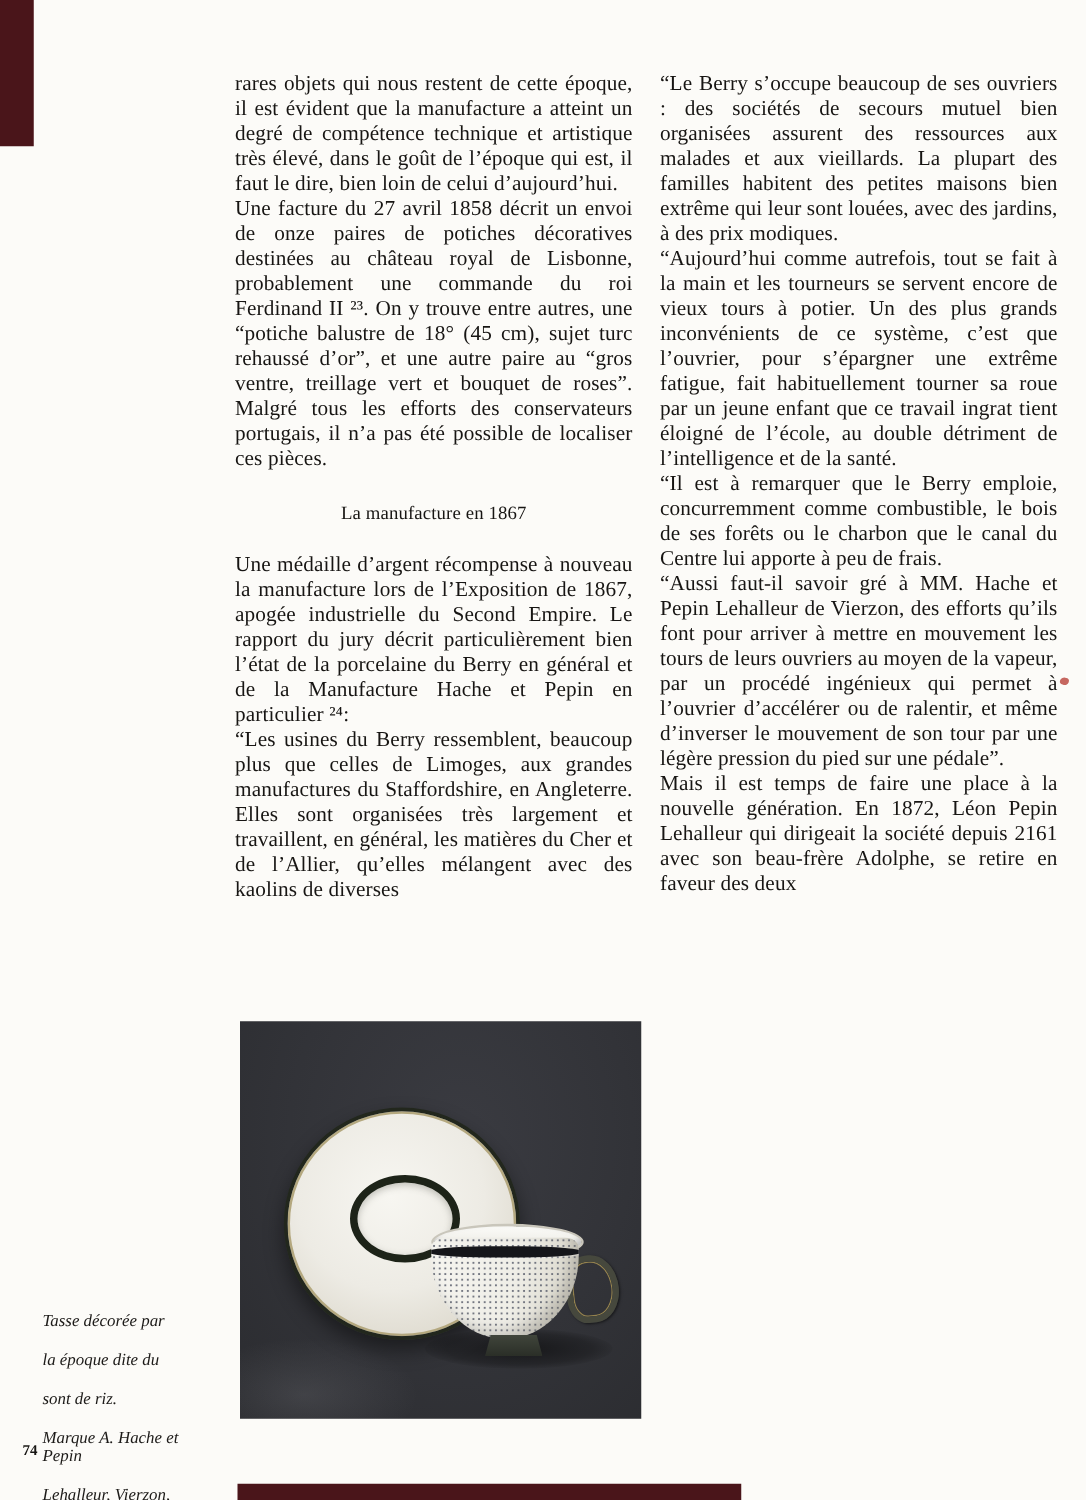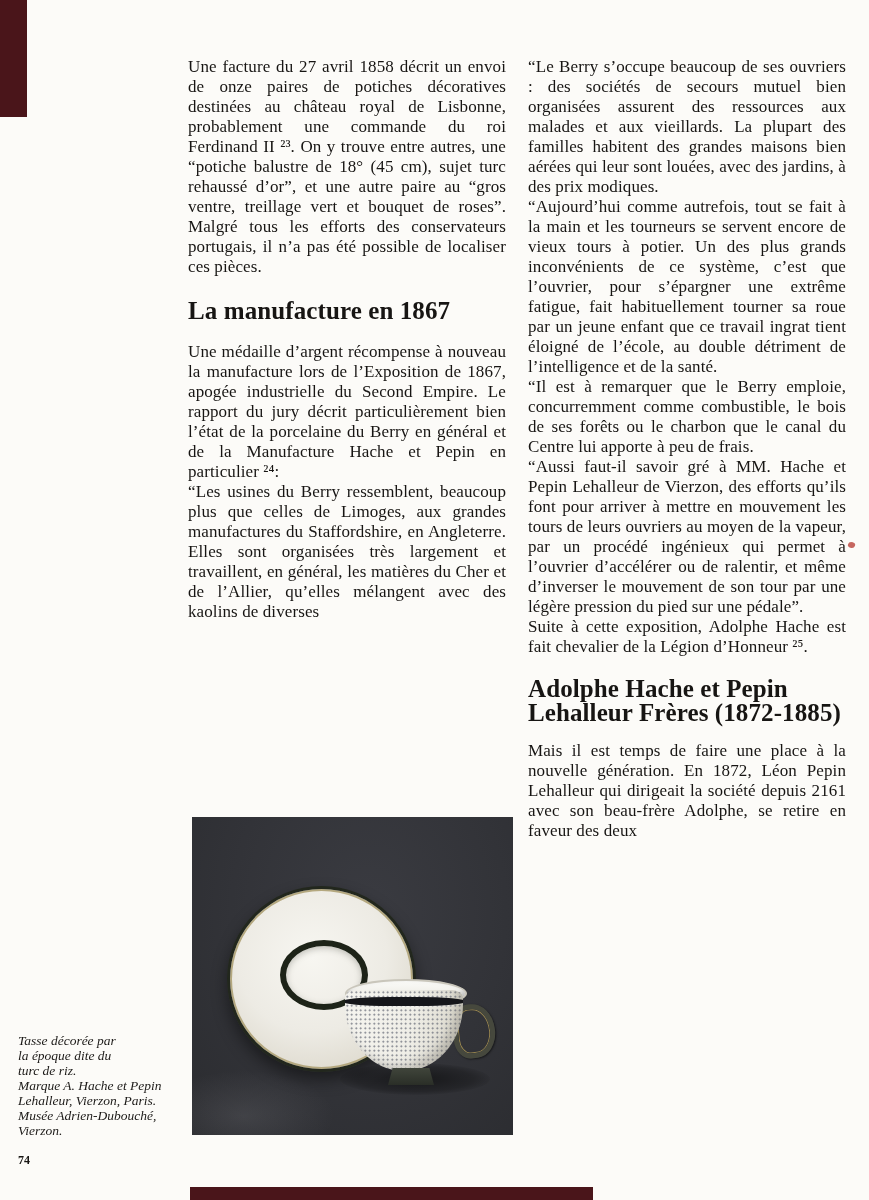--- a/index.html
+++ b/index.html
@@ -14,22 +14,22 @@
 
   
   .col{
     position:absolute;top:57px;width:318px;
     font-size:17px;line-height:20px;
     text-align:justify;
     letter-spacing:0.1px;
   }
   .col p{margin:0;}
   .col h2{
-    font-size:25px;line-height:24px;font-weight:bold;
-    text-align:left;letter-spacing:0.1px;
+    font-size:15px;line-height:24px;font-weight:normal;
+    text-align:center;letter-spacing:0.1px;
   }
   .col-left{left:188px;}
   .col-right{left:528px;}
   .col-left h2{margin:22px 0 19px 0;}
   .col-right h2{margin:20px 0 16px 0;}
 
   
   .photo{
     position:absolute;left:192px;top:817px;width:321px;height:318px;
     overflow:hidden;
@@ -86,21 +86,21 @@
     background:linear-gradient(#40453b, #2a2e27);
     clip-path:polygon(10% 0, 90% 0, 100% 100%, 0 100%);
   }
 
   
   .caption{
     position:absolute;left:18px;top:1033px;width:170px;
     font-style:italic;font-size:13.5px;line-height:15px;
     text-align:left;color:#1c1a18;
   }
-  .caption p{margin:0;}
+  .caption p{margin:16px;}
   .page-number{
     position:absolute;left:18px;top:1149px;
     font-size:12px;line-height:22px;font-weight:bold;
   }
 
   
   .redact-top{position:absolute;left:0;top:0;width:27px;height:117px;}
   .redact-bottom{position:absolute;left:190px;top:1187px;width:403px;height:13px;}
   .pen-mark{
     position:absolute;left:848px;top:542px;width:7px;height:6px;
@@ -112,52 +112,51 @@
 </head>
 <body>
 
 <div class="page">
 
   <div class="redact-top" style="background: rgb(74, 21, 26);"></div>
   <div class="redact-bottom" style="background: rgb(74, 21, 26);"></div>
   <div class="pen-mark" style="background: rgb(192, 87, 79);"></div>
 
   <div class="col col-left">
+      <p>rares objets qui nous restent de cette époque, il est évident que la manufacture a atteint un degré de compétence technique et artistique très élevé, dans le goût de l’époque qui est, il faut le dire, bien loin de celui d’aujourd’hui.</p>
       <p>Une facture du 27 avril 1858 décrit un envoi de onze paires de potiches décoratives destinées au château royal de Lisbonne, probablement une commande du roi Ferdinand II ²³. On y trouve entre autres, une “potiche balustre de 18° (45 cm), sujet turc rehaussé d’or”, et une autre paire au “gros ventre, treillage vert et bouquet de roses”. Malgré tous les efforts des conservateurs portugais, il n’a pas été possible de localiser ces pièces.</p>
       <h2>La manufacture en 1867</h2>
       <p>Une médaille d’argent récompense à nouveau la manufacture lors de l’Exposition de 1867, apogée industrielle du Second Empire. Le rapport du jury décrit particulièrement bien l’état de la porcelaine du Berry en général et de la Manufacture Hache et Pepin en particulier ²⁴:</p>
       <p>“Les usines du Berry ressemblent, beaucoup plus que celles de Limoges, aux grandes manufactures du Staffordshire, en Angleterre. Elles sont organisées très largement et travaillent, en général, les matières du Cher et de l’Allier, qu’elles mélangent avec des kaolins de diverses</p>
     </div>
 
   <div class="col col-right">
-      <p>“Le Berry s’occupe beaucoup de ses ouvriers : des sociétés de secours mutuel bien organisées assurent des ressources aux malades et aux vieillards. La plupart des familles habitent des grandes maisons bien aérées qui leur sont louées, avec des jardins, à des prix modiques.</p>
+      <p>“Le Berry s’occupe beaucoup de ses ouvriers : des sociétés de secours mutuel bien organisées assurent des ressources aux malades et aux vieillards. La plupart des familles habitent des petites maisons bien extrême qui leur sont louées, avec des jardins, à des prix modiques.</p>
       <p>“Aujourd’hui comme autrefois, tout se fait à la main et les tourneurs se servent encore de vieux tours à potier. Un des plus grands inconvénients de ce système, c’est que l’ouvrier, pour s’épargner une extrême fatigue, fait habituellement tourner sa roue par un jeune enfant que ce travail ingrat tient éloigné de l’école, au double détriment de l’intelligence et de la santé.</p>
       <p>“Il est à remarquer que le Berry emploie, concurremment comme combustible, le bois de ses forêts ou le charbon que le canal du Centre lui apporte à peu de frais.</p>
       <p>“Aussi faut-il savoir gré à MM. Hache et Pepin Lehalleur de Vierzon, des efforts qu’ils font pour arriver à mettre en mouvement les tours de leurs ouvriers au moyen de la vapeur, par un procédé ingénieux qui permet à l’ouvrier d’accélérer ou de ralentir, et même d’inverser le mouvement de son tour par une légère pression du pied sur une pédale”.</p>
-      <p>Suite à cette exposition, Adolphe Hache est fait chevalier de la Légion d’Honneur ²⁵.</p>
-      <h2>Adolphe Hache et Pepin Lehalleur Frères (1872-1885)</h2>
       <p>Mais il est temps de faire une place à la nouvelle génération. En 1872, Léon Pepin Lehalleur qui dirigeait la société depuis 2161 avec son beau-frère Adolphe, se retire en faveur des deux</p>
     </div>
 
   <div class="photo">
     <div class="saucer"></div>
     <div class="saucer-ring"></div>
     <div class="cup-shadow"></div>
     <div class="cup-handle"></div>
     <div class="cup-rim"></div>
     <div class="cup-body">
       <div class="cup-band"></div>
     </div>
     <div class="cup-foot"></div>
   </div>
 
   <div class="caption">
       <p>Tasse décorée par</p>
       <p>la époque dite du</p>
-      <p>turc de riz.</p>
+      <p>sont de riz.</p>
       <p>Marque A. Hache et Pepin</p>
       <p>Lehalleur, Vierzon, Paris.</p>
       <p>Musée Adrien-Dubouché,</p>
       <p>Vierzon.</p>
     </div>
 
   <div class="page-number">74</div>
 
 </div>
 

